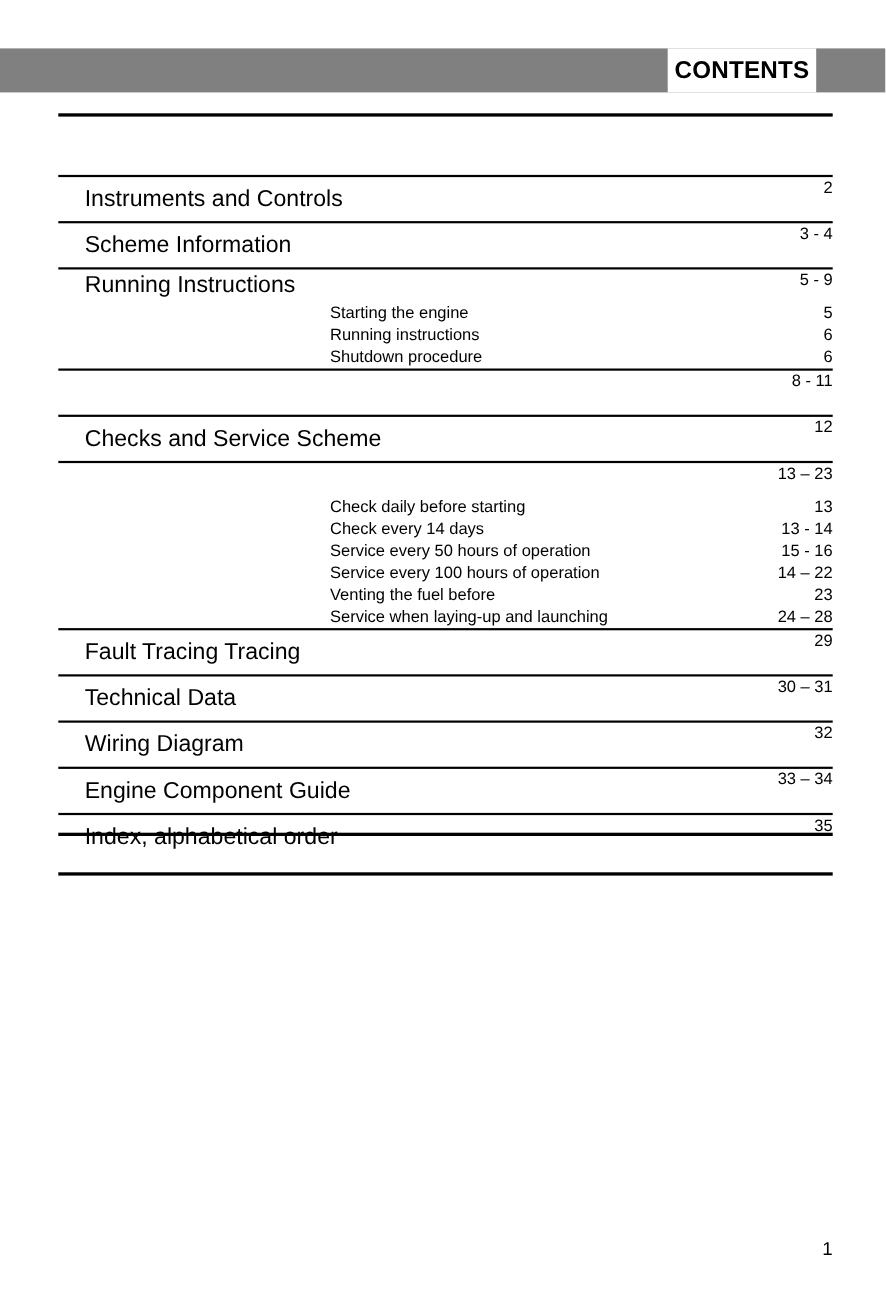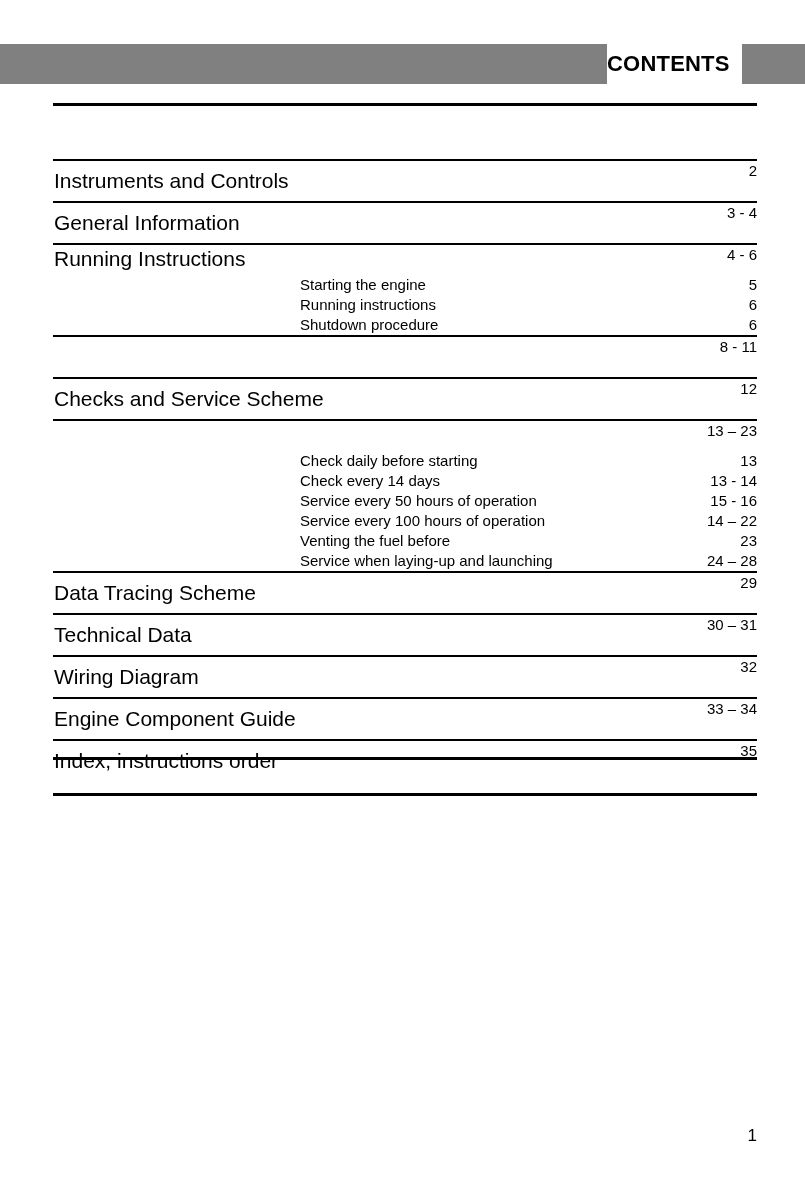--- a/index.html
+++ b/index.html
@@ -27,21 +27,21 @@
   }
   #header-title-box {
     position: absolute;
     left: 607px;
     top: 44px;
     width: 135px;
     height: 40px;
     background: #ffffff;
     display: flex;
     align-items: center;
-    justify-content: flex-start;
+    justify-content: center;
   }
   #header-title-box .title-text {
     font-size: 22px;
     font-weight: bold;
     letter-spacing: 0.2px;
     line-height: 1;
     white-space: nowrap;
   }
 
   
@@ -75,21 +75,21 @@
     border-top: 2px solid #000000;
     position: relative;
     padding: 0;
   }
   .entry-main {
     position: relative;
     height: 40px;
   }
   .entry-title {
     position: absolute;
-    left: 1px;
+    left: 24px;
     top: 7px;
     font-size: 21px;
     line-height: 26px;
     white-space: nowrap;
   }
   .entry-pages {
     position: absolute;
     right: 0px;
     top: 1px;
     font-size: 15px;
@@ -155,28 +155,28 @@
 
 <div id="toc">
     <div class="toc-entry">
       <div class="entry-main">
         <div class="entry-title">Instruments and Controls</div>
         <div class="entry-pages">2</div>
       </div>
     </div>
     <div class="toc-entry">
       <div class="entry-main">
-        <div class="entry-title">General Information</div>
+        <div class="entry-title">Scheme Information</div>
         <div class="entry-pages">3 - 4</div>
       </div>
     </div>
     <div class="toc-entry has-subs">
       <div class="entry-main">
         <div class="entry-title">Running Instructions</div>
-        <div class="entry-pages">4 - 6</div>
+        <div class="entry-pages">5 - 9</div>
       </div>
       <div class="subentries">
         <div class="sub-row">
           <div class="sub-title">Starting the engine</div>
           <div class="sub-pages">5</div>
         </div>
         <div class="sub-row">
           <div class="sub-title">Running instructions</div>
           <div class="sub-pages">6</div>
         </div>
@@ -223,21 +223,21 @@
           <div class="sub-pages">23</div>
         </div>
         <div class="sub-row">
           <div class="sub-title">Service when laying-up and launching</div>
           <div class="sub-pages">24 – 28</div>
         </div>
       </div>
     </div>
     <div class="toc-entry">
       <div class="entry-main">
-        <div class="entry-title">Data Tracing Scheme</div>
+        <div class="entry-title">Fault Tracing Tracing</div>
         <div class="entry-pages">29</div>
       </div>
     </div>
     <div class="toc-entry">
       <div class="entry-main">
         <div class="entry-title">Technical Data</div>
         <div class="entry-pages">30 – 31</div>
       </div>
     </div>
     <div class="toc-entry">
@@ -247,21 +247,21 @@
       </div>
     </div>
     <div class="toc-entry">
       <div class="entry-main">
         <div class="entry-title">Engine Component Guide</div>
         <div class="entry-pages">33 – 34</div>
       </div>
     </div>
     <div class="toc-entry">
       <div class="entry-main">
-        <div class="entry-title">Index, instructions order</div>
+        <div class="entry-title">Index, alphabetical order</div>
         <div class="entry-pages">35</div>
       </div>
     </div>
   </div>
 
 <div class="page-rule" id="rule-bottom-close"></div>
 <div class="page-rule" id="rule-bottom-final"></div>
 
 <div id="footer-page-number">1</div>
 

